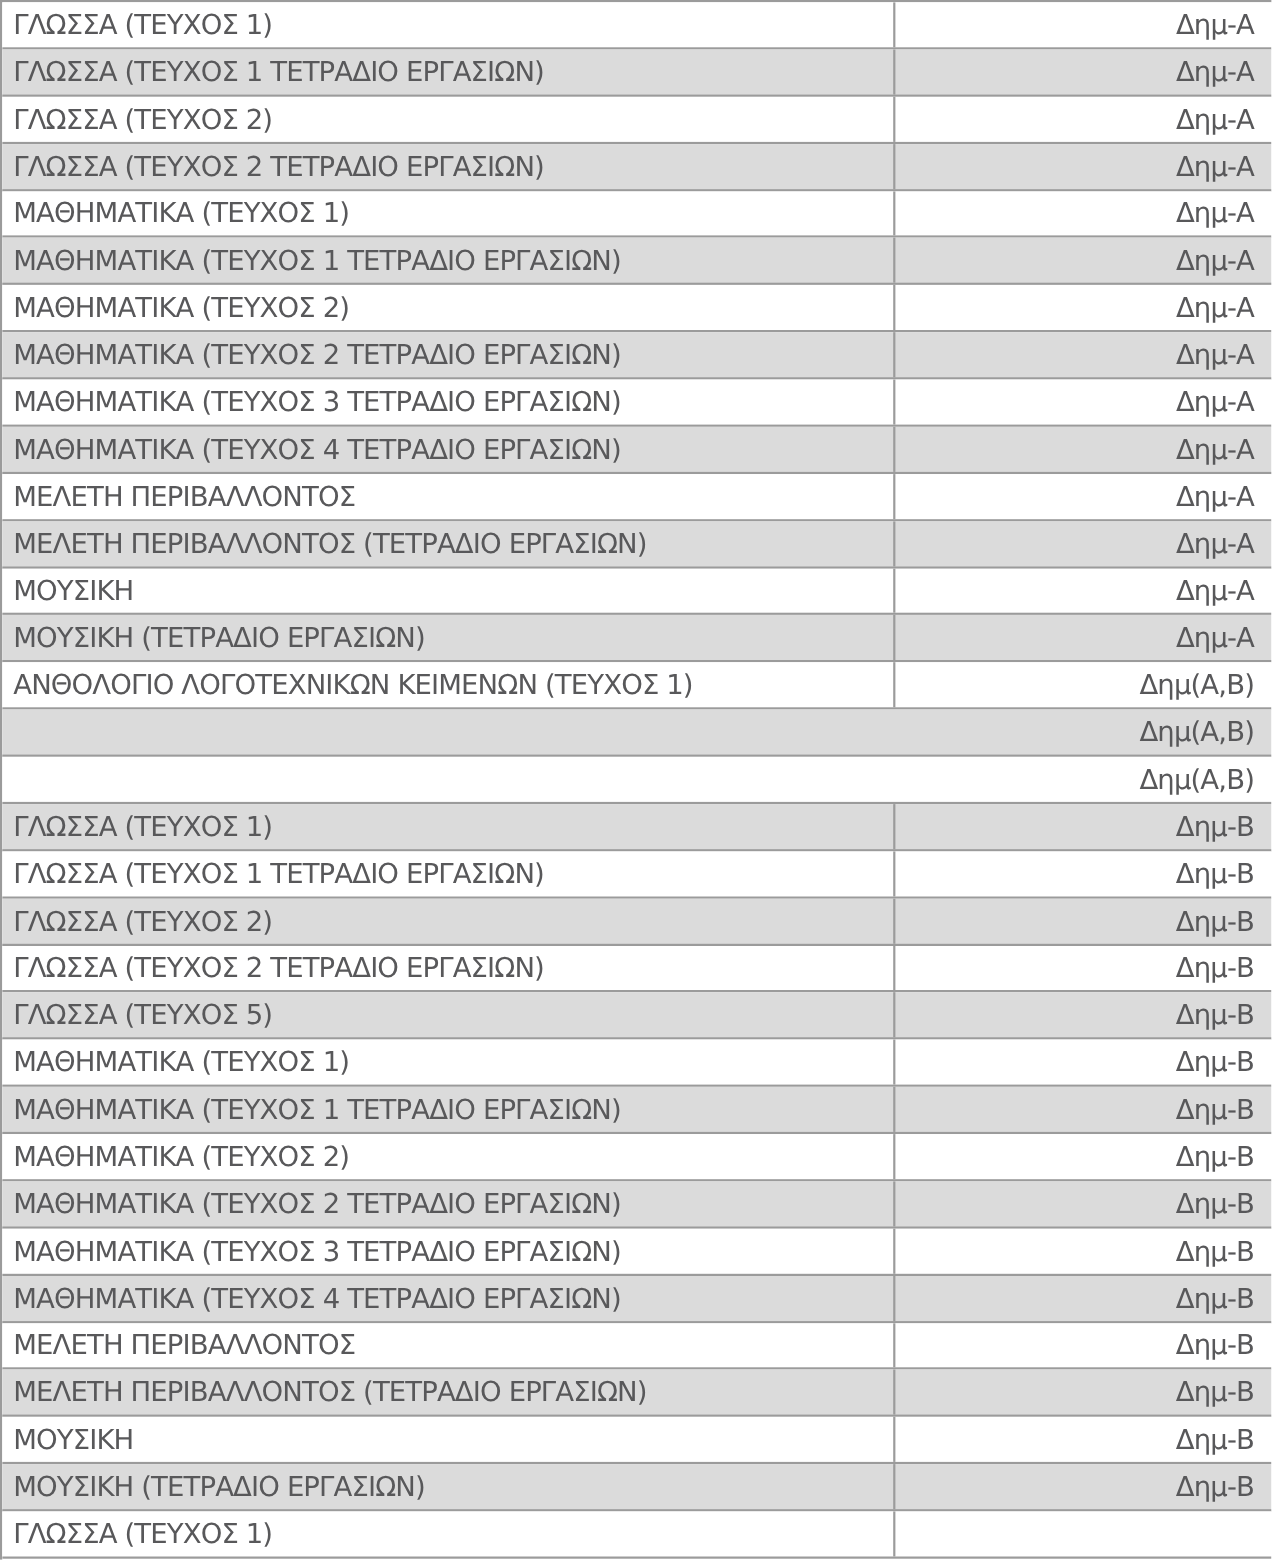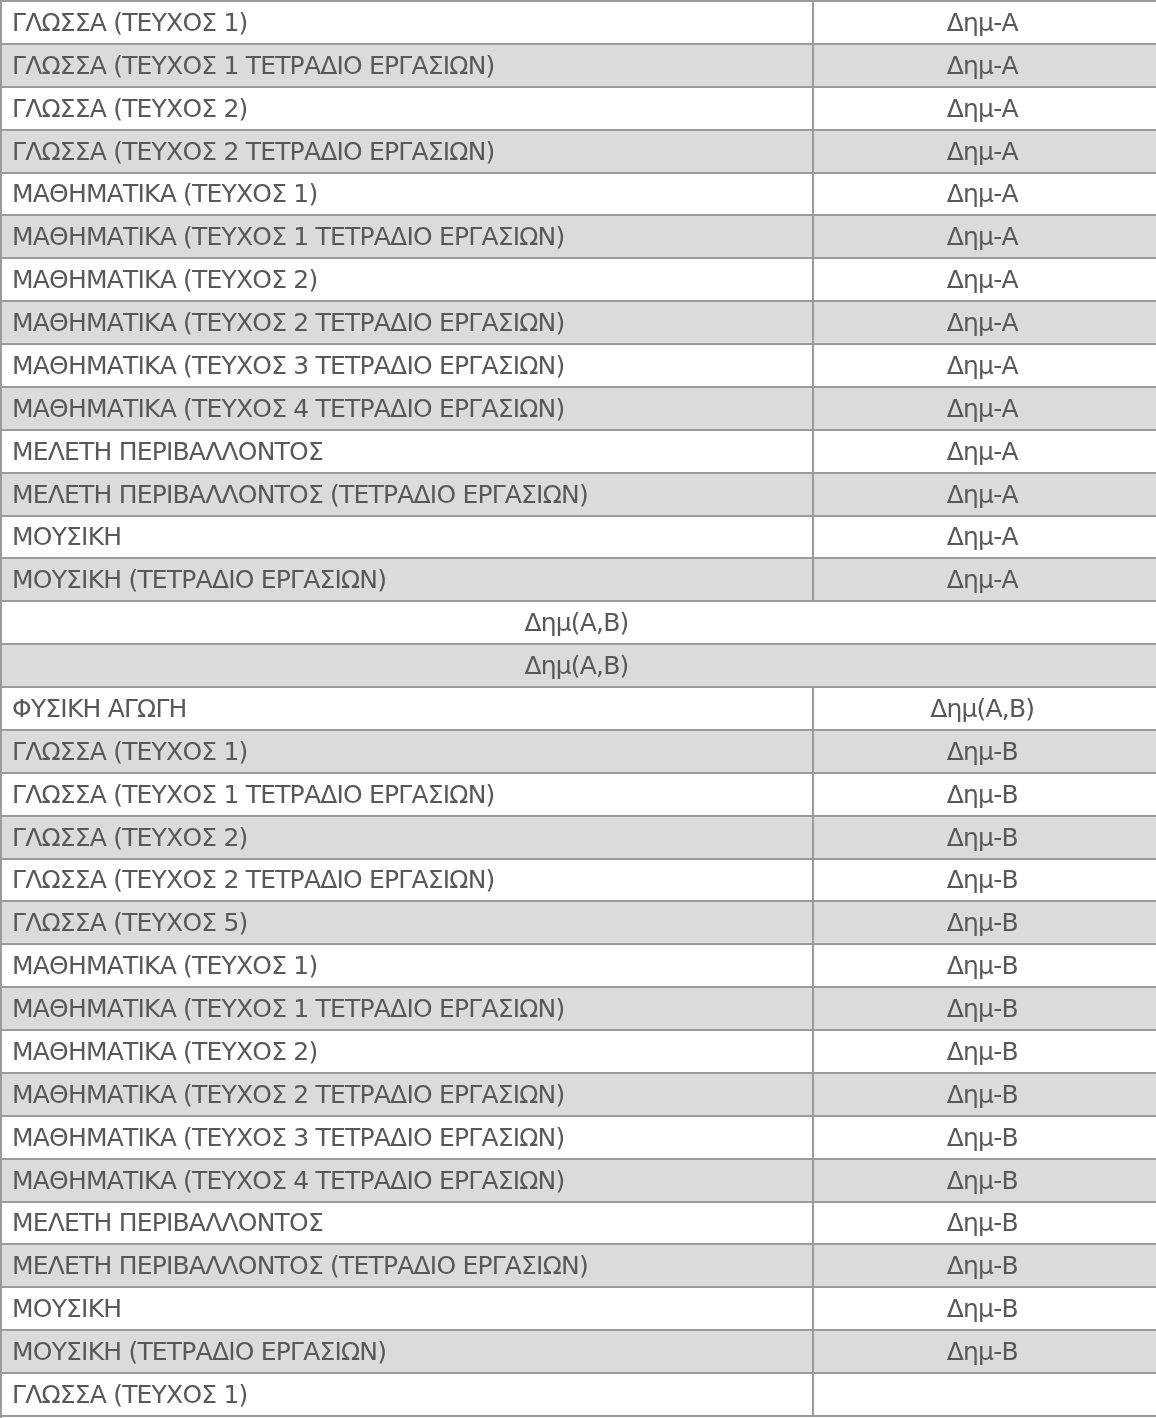--- a/index.html
+++ b/index.html
@@ -36,22 +36,22 @@
     color:var(--text-c);
     white-space:nowrap;overflow:hidden;
   }
   .cell.title{
     flex:0 0 calc(var(--col1-w) - 2.5px);
     border-right:2.5px solid var(--border-c);
     padding-left:10px;
   }
   .cell.grade{
     flex:1 1 auto;
-    justify-content:center;
-    padding-right:5px;
+    justify-content:flex-end;
+    padding-right:16px;
   }
 </style>
 </head>
 <body>
 
 <div class="books-table">
   <div class="row">
     <div class="cell title">
       <span>ΓΛΩΣΣΑ (ΤΕΥΧΟΣ 1)</span>
     </div>
@@ -171,35 +171,35 @@
   <div class="row alt">
     <div class="cell title">
       <span>ΜΟΥΣΙΚΗ (ΤΕΤΡΑΔΙΟ ΕΡΓΑΣΙΩΝ)</span>
     </div>
     <div class="cell grade">
       <span>Δημ-Α</span>
     </div>
   </div>
 
   <div class="row">
+    <div class="cell title">
+      <span>ΑΝΘΟΛΟΓΙΟ ΛΟΓΟΤΕΧΝΙΚΩΝ ΚΕΙΜΕΝΩΝ (ΤΕΥΧΟΣ 1)</span>
+    </div>
     <div class="cell grade">
       <span>Δημ(Α,Β)</span>
     </div>
   </div>
 
   <div class="row alt">
     <div class="cell grade">
       <span>Δημ(Α,Β)</span>
     </div>
   </div>
 
   <div class="row">
-    <div class="cell title">
-      <span>ΦΥΣΙΚΗ ΑΓΩΓΗ</span>
-    </div>
     <div class="cell grade">
       <span>Δημ(Α,Β)</span>
     </div>
   </div>
 
   <div class="row alt">
     <div class="cell title">
       <span>ΓΛΩΣΣΑ (ΤΕΥΧΟΣ 1)</span>
     </div>
     <div class="cell grade">

